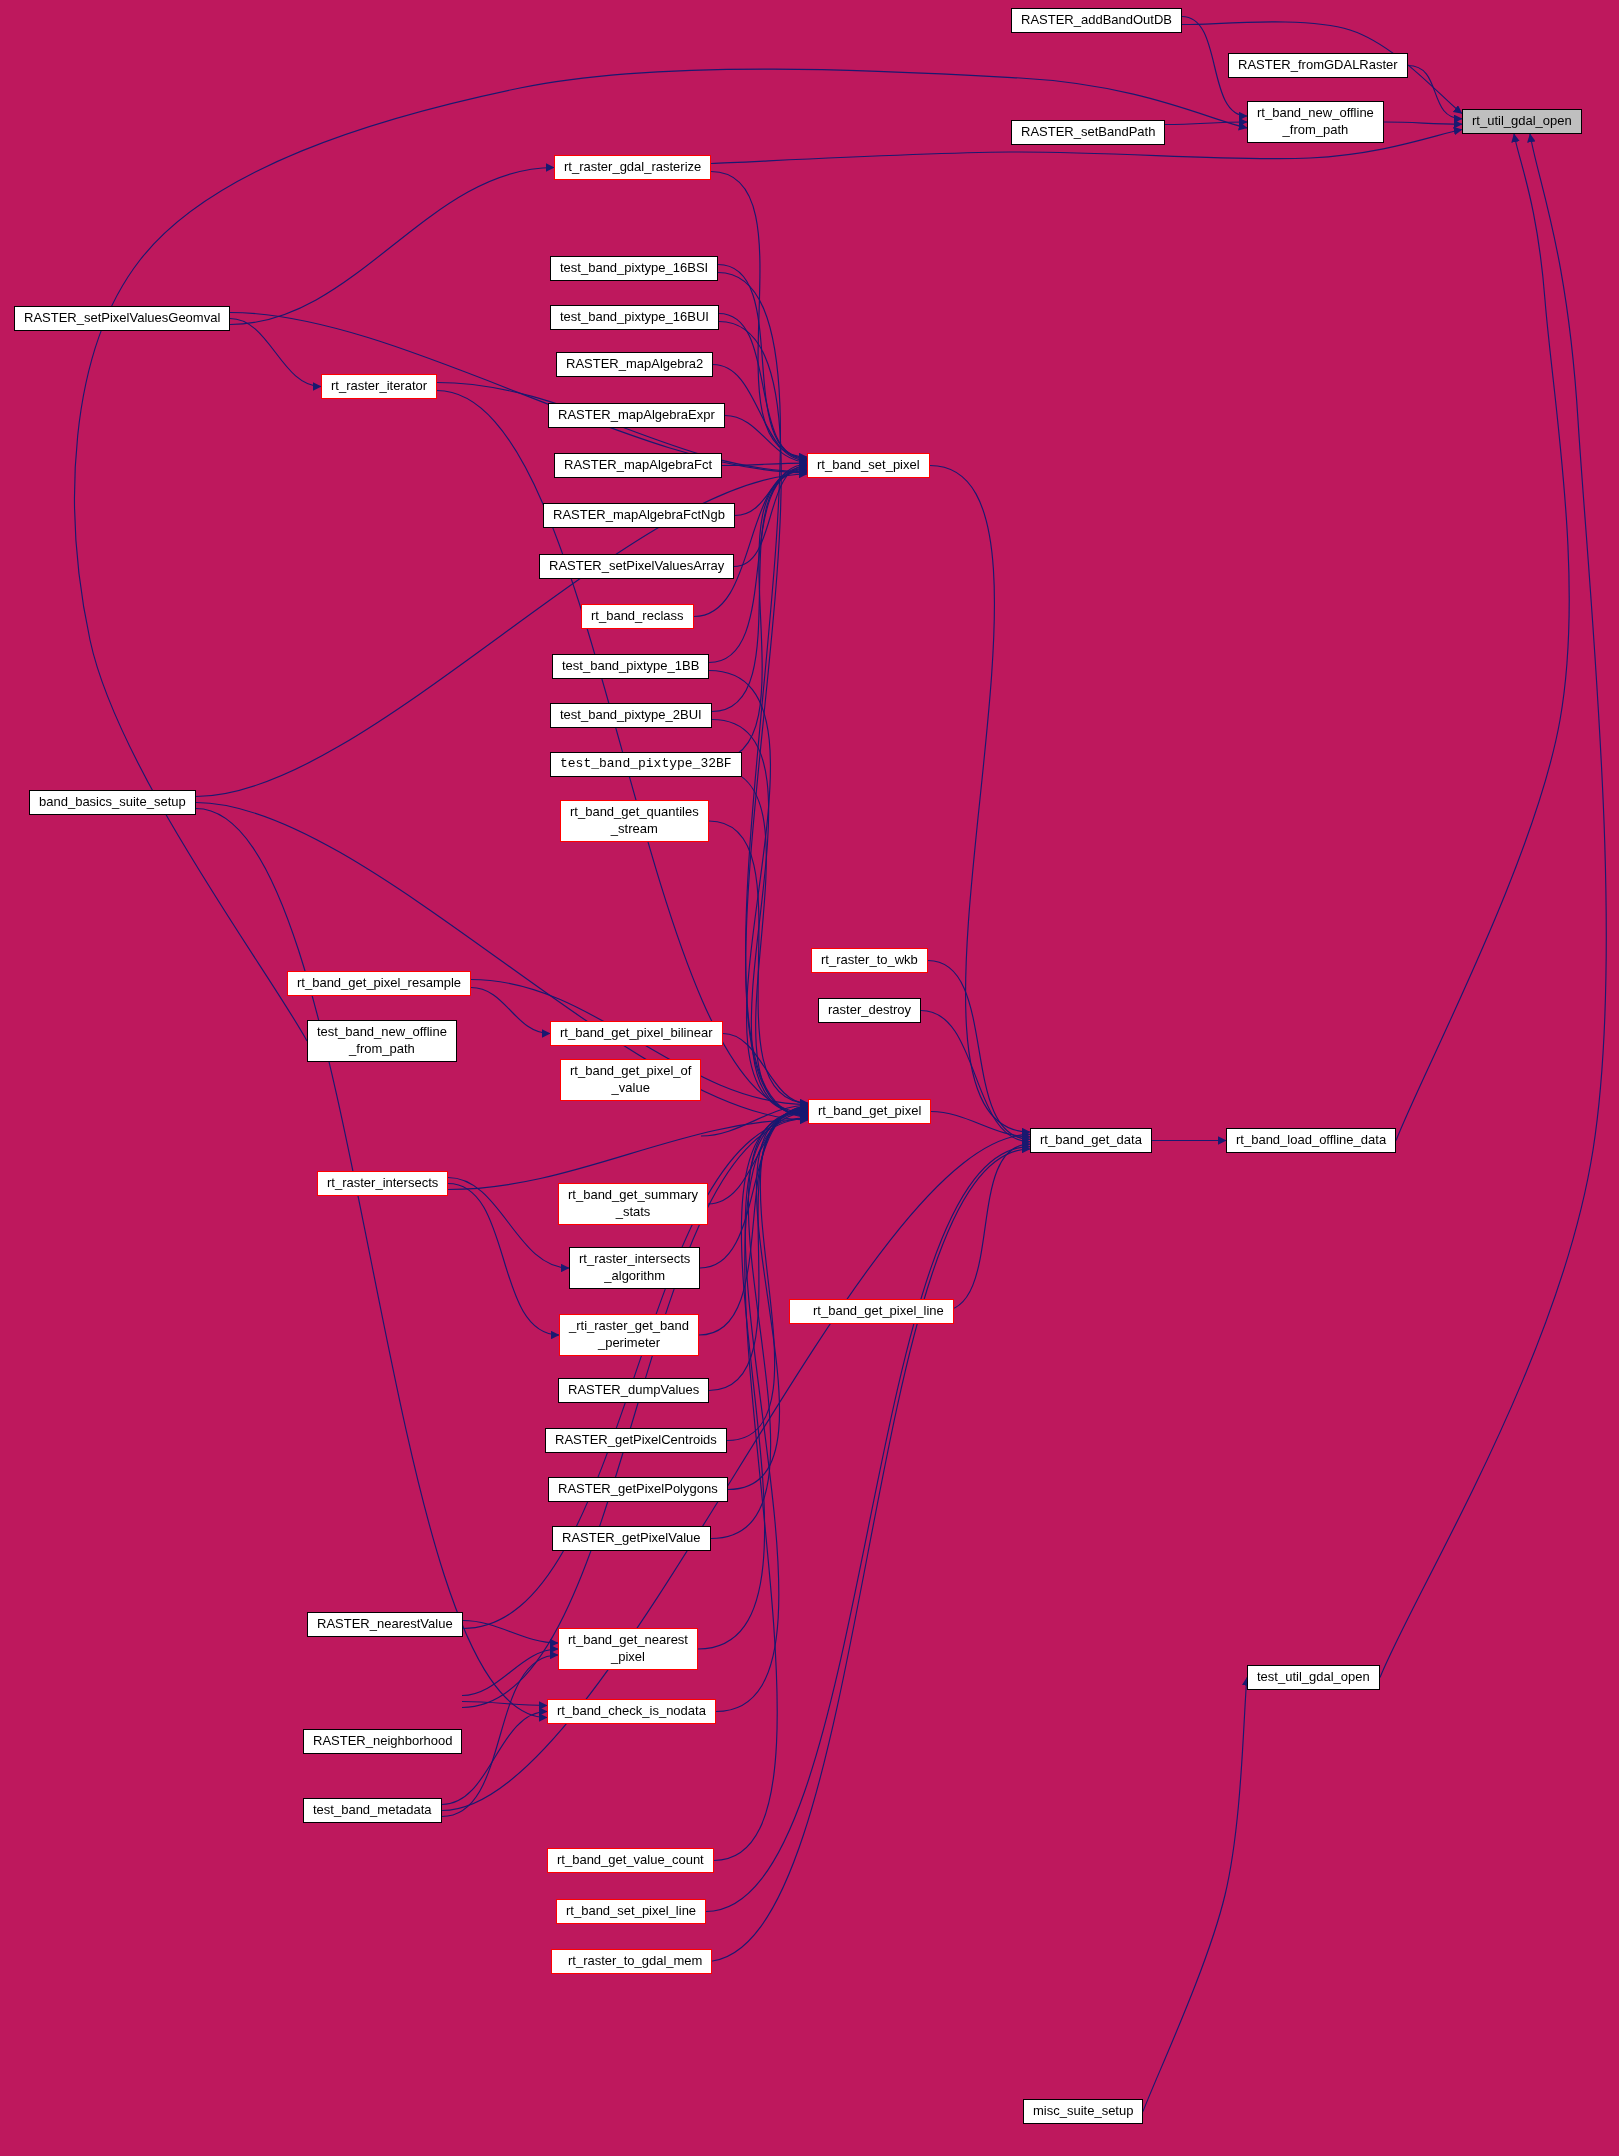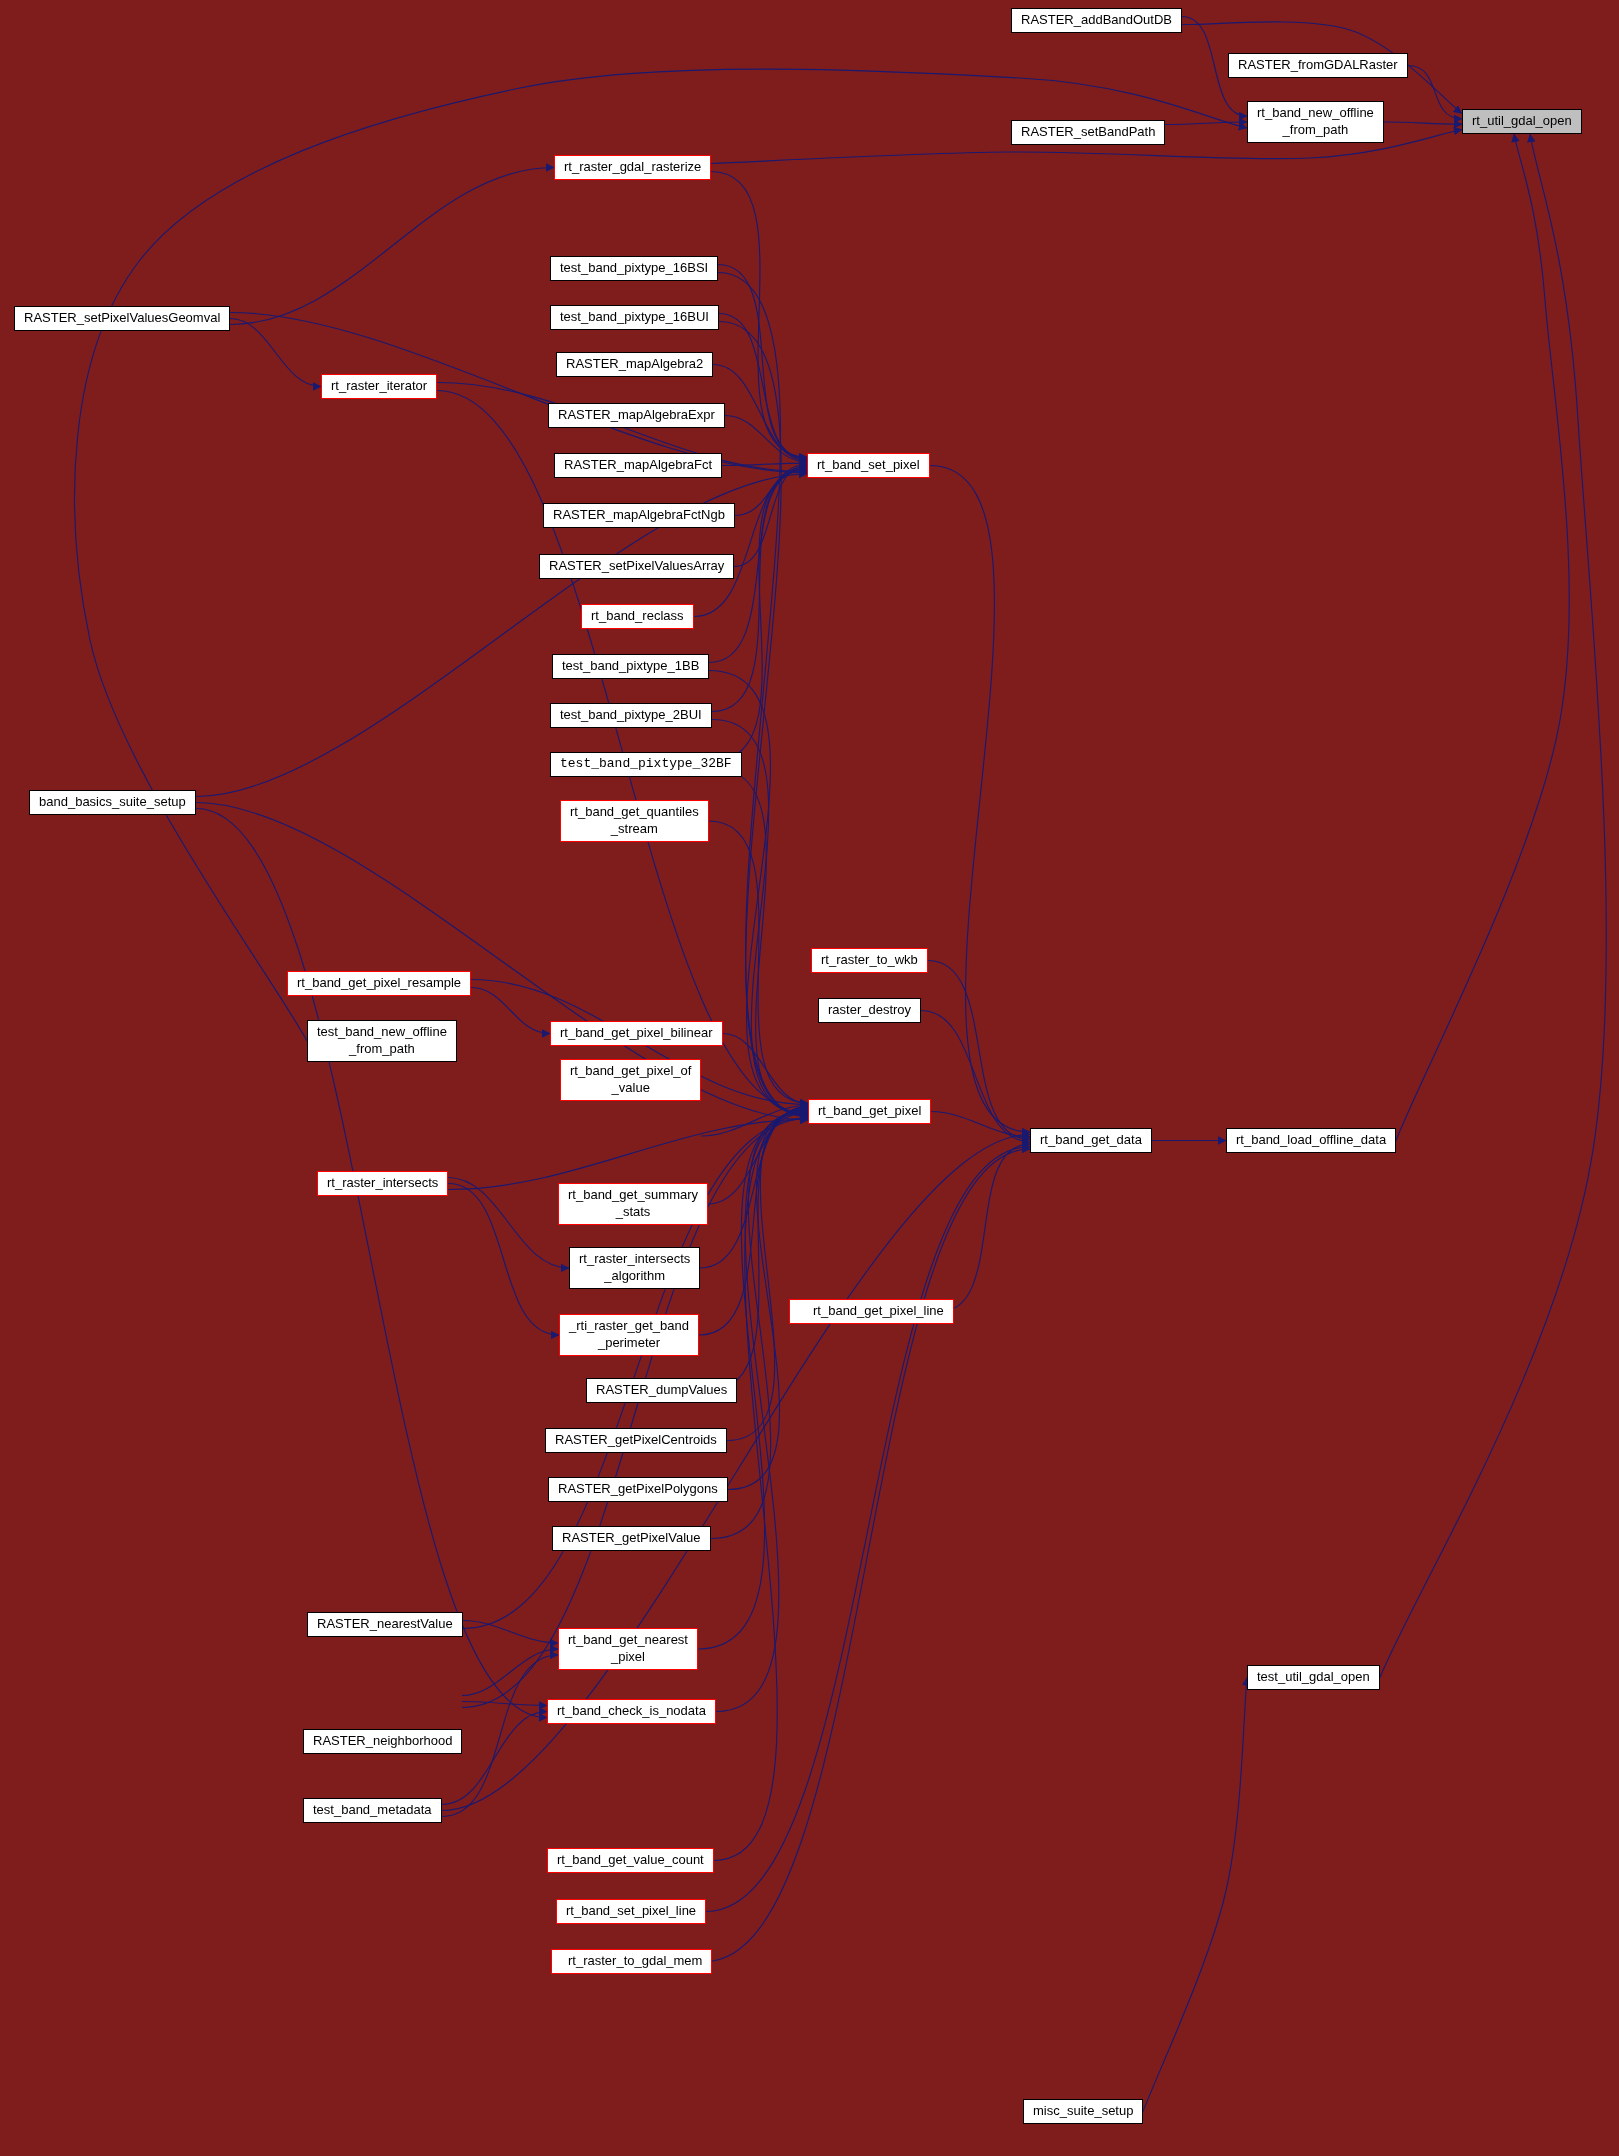--- a/index.html
+++ b/index.html
@@ -41,21 +41,21 @@
     white-space: pre-line;
     text-align: center;
     cursor: pointer;
   }
   .node.truncated { border-color: var(--truncated); }
   .node.target { background: var(--target-fill); cursor: default; }
 </style>
 </head>
 <body>
 
-<div id="stage" style="--edge: #191970; --border: #000000; --truncated: #ff0000; --node-fill: #ffffff; --target-fill: #bfbfbf; background: #7f1d1d;">
+<div id="stage" style="--edge: #191970; --border: #000000; --truncated: #ff0000; --node-fill: #ffffff; --target-fill: #bfbfbf; background: #be185d;">
   <svg id="edges" width="1619" height="2156" viewBox="0 0 1619 2156" xmlns="http://www.w3.org/2000/svg">
     <defs>
       <marker id="arrow" viewBox="0 0 10 10" refX="9.5" refY="5" markerWidth="7.5" markerHeight="7.5" orient="auto">
         <path d="M 0 0 L 10 5 L 0 10 z" fill="#191970"></path>
       </marker>
     </defs>
   <path d="M 1182,16.5 C 1223.5973932476543,16.5 1205.4026067523457,116 1247,116" class="edge" marker-end="url(#arrow)"></path>
       <path d="M 1182,24.5 C 1210,25.416666666666668 1303.3333333333333,15.166666666666666 1350,30 C 1396.6666666666667,44.833333333333336 1443.3333333333333,99.58333333333333 1462,113.5" class="edge" marker-end="url(#arrow)"></path>
       <path d="M 1408,65.5 C 1443,65.5 1427,118.83333333333333 1462,118.83333333333333" class="edge" marker-end="url(#arrow)"></path>
       <path d="M 1165,124.5 C 1200,124.5 1212,122 1247,122" class="edge" marker-end="url(#arrow)"></path>
@@ -161,21 +161,21 @@
     <div class="node truncated" style="left: 560px; top: 1059px;">rt_band_get_pixel_of
 _value</div>
     <div class="node truncated" style="left: 558px; top: 1183px;">rt_band_get_summary
 _stats</div>
     <div class="node truncated" style="left: 317px; top: 1171px;">rt_raster_intersects</div>
     <div class="node" style="left: 569px; top: 1247px;">rt_raster_intersects
 _algorithm</div>
     <div class="node truncated" style="left: 559px; top: 1314px;">_rti_raster_get_band
 _perimeter</div>
     <div class="node truncated" style="left: 789px; top: 1299px; padding-left: 23px;">rt_band_get_pixel_line</div>
-    <div class="node" style="left: 586px; top: 1378px;">RASTER_dumpValues</div>
+    <div class="node" style="left: 558px; top: 1378px;">RASTER_dumpValues</div>
     <div class="node" style="left: 545px; top: 1428px;">RASTER_getPixelCentroids</div>
     <div class="node" style="left: 548px; top: 1477px;">RASTER_getPixelPolygons</div>
     <div class="node" style="left: 552px; top: 1526px;">RASTER_getPixelValue</div>
     <div class="node" style="left: 307px; top: 1612px;">RASTER_nearestValue</div>
     <div class="node truncated" style="left: 558px; top: 1628px;">rt_band_get_nearest
 _pixel</div>
     <div class="node" style="left: 303px; top: 1729px; text-align: center;">RASTER_neighborhood</div>
     <div class="node truncated" style="left: 547px; top: 1699px;">rt_band_check_is_nodata</div>
     <div class="node" style="left: 303px; top: 1798px;">test_band_metadata</div>
     <div class="node truncated" style="left: 547px; top: 1848px;">rt_band_get_value_count</div>

